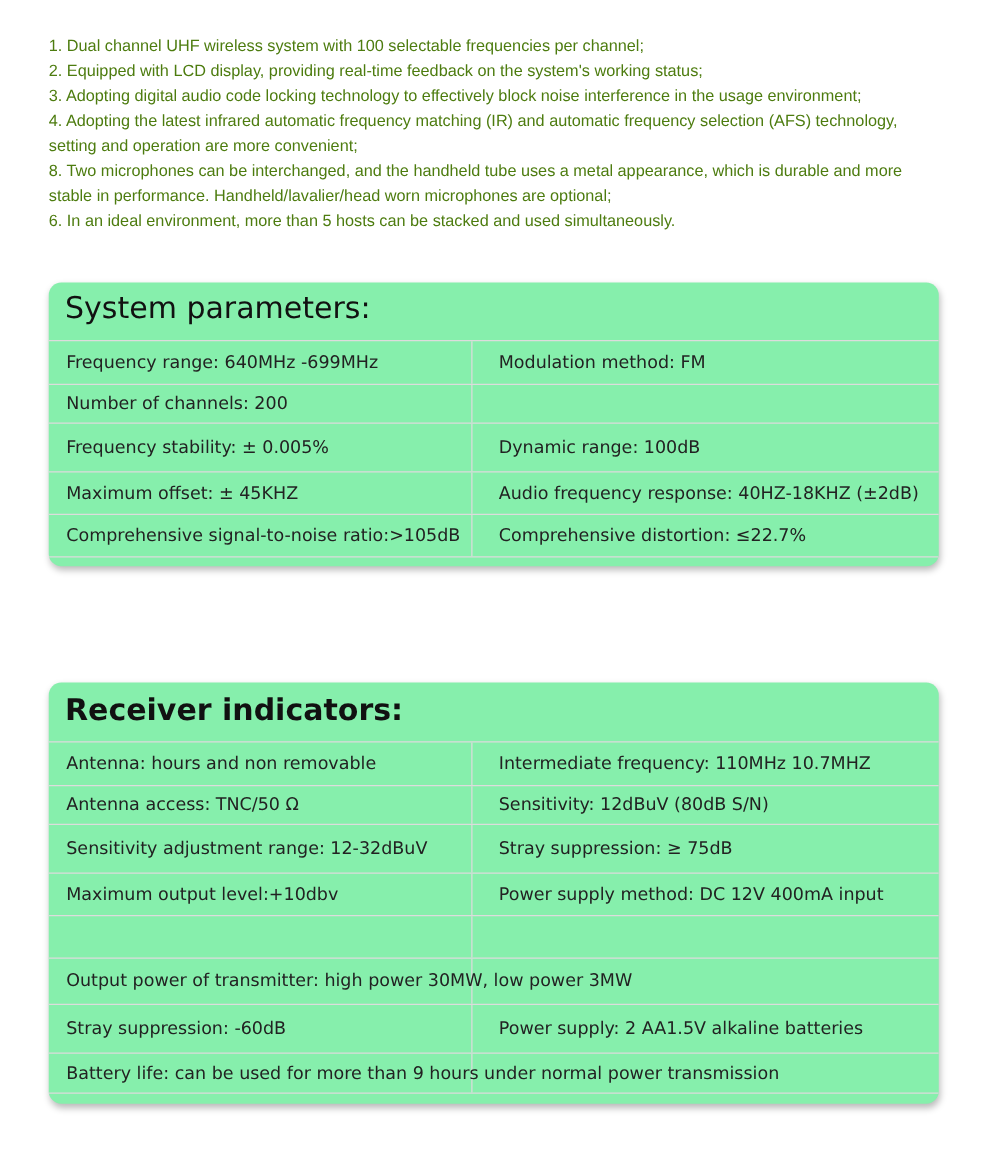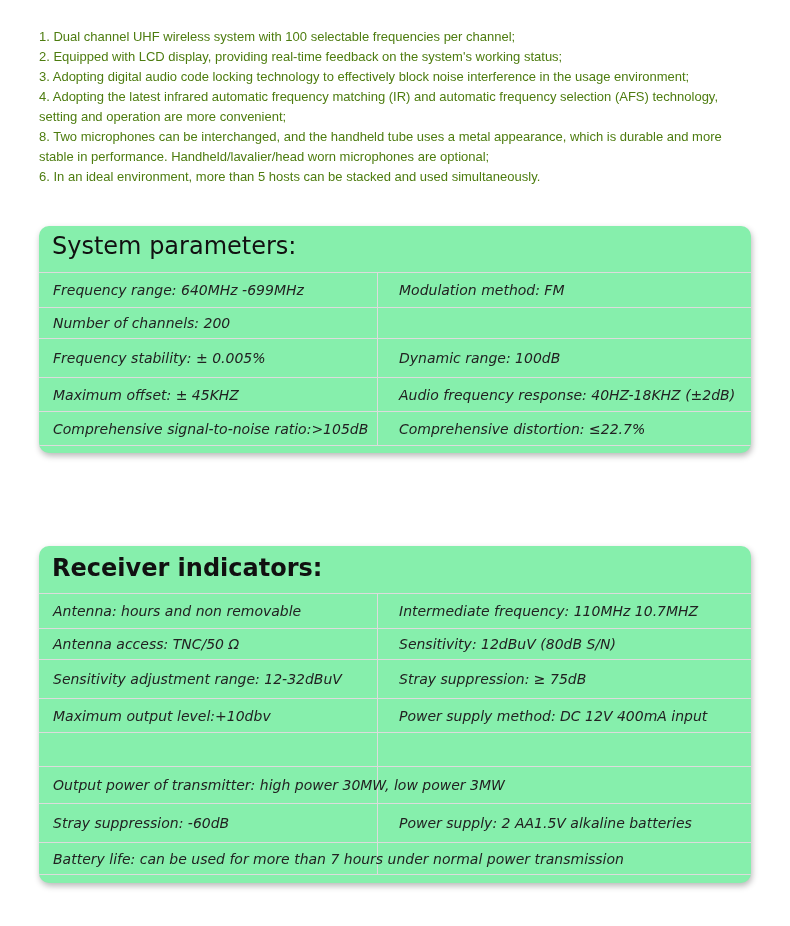--- a/index.html
+++ b/index.html
@@ -21,21 +21,21 @@
   }
   .card-1 { top: 226px; height: 227px; }
   .card-2 { top: 546px; height: 337px; }
   .card-title {
     height: 46px; padding-left: 13px;
     font-size: 24px; line-height: 40px; color: #111;
     font-family: "DejaVu Sans", sans-serif;
     border-bottom: 1px solid #dcdcdc;
   }
   .card-2 .card-title { height: 47px; line-height: 44px; font-weight: bold; }
-  .row { display: flex; border-bottom: 1px solid #dcdcdc; position: relative; font-style: italic; }
+  .row { display: flex; border-bottom: 1px solid #dcdcdc; position: relative; }
   .cell {
     box-sizing: border-box; padding-left: 14px;
     font-size: 14px; color: #222; white-space: nowrap;
     display: flex; align-items: center;
   }
   .cell.left { width: 339px; border-right: 1px solid #dcdcdc; }
   .cell.right { flex: 1; padding-left: 21px; }
   .row.full .cell.span { position: absolute; left: 0; top: 0; bottom: 0; z-index: 1; }
   .row.full .cell.left { color: transparent; }
 </style>
@@ -101,15 +101,15 @@
     <div class="cell right"></div>
     <div class="cell span">Output power of transmitter: high power 30MW, low power 3MW</div>
   </div>
   <div class="row" style="height:38px">
     <div class="cell left">Stray suppression: -60dB</div>
     <div class="cell right">Power supply: 2 AA1.5V alkaline batteries</div>
   </div>
   <div class="row full" style="height:31px">
     <div class="cell left"></div>
     <div class="cell right"></div>
-    <div class="cell span">Battery life: can be used for more than 7 hours under normal power transmission</div>
+    <div class="cell span">Battery life: can be used for more than 9 hours under normal power transmission</div>
   </div>
 </div>
 
 </body></html>

